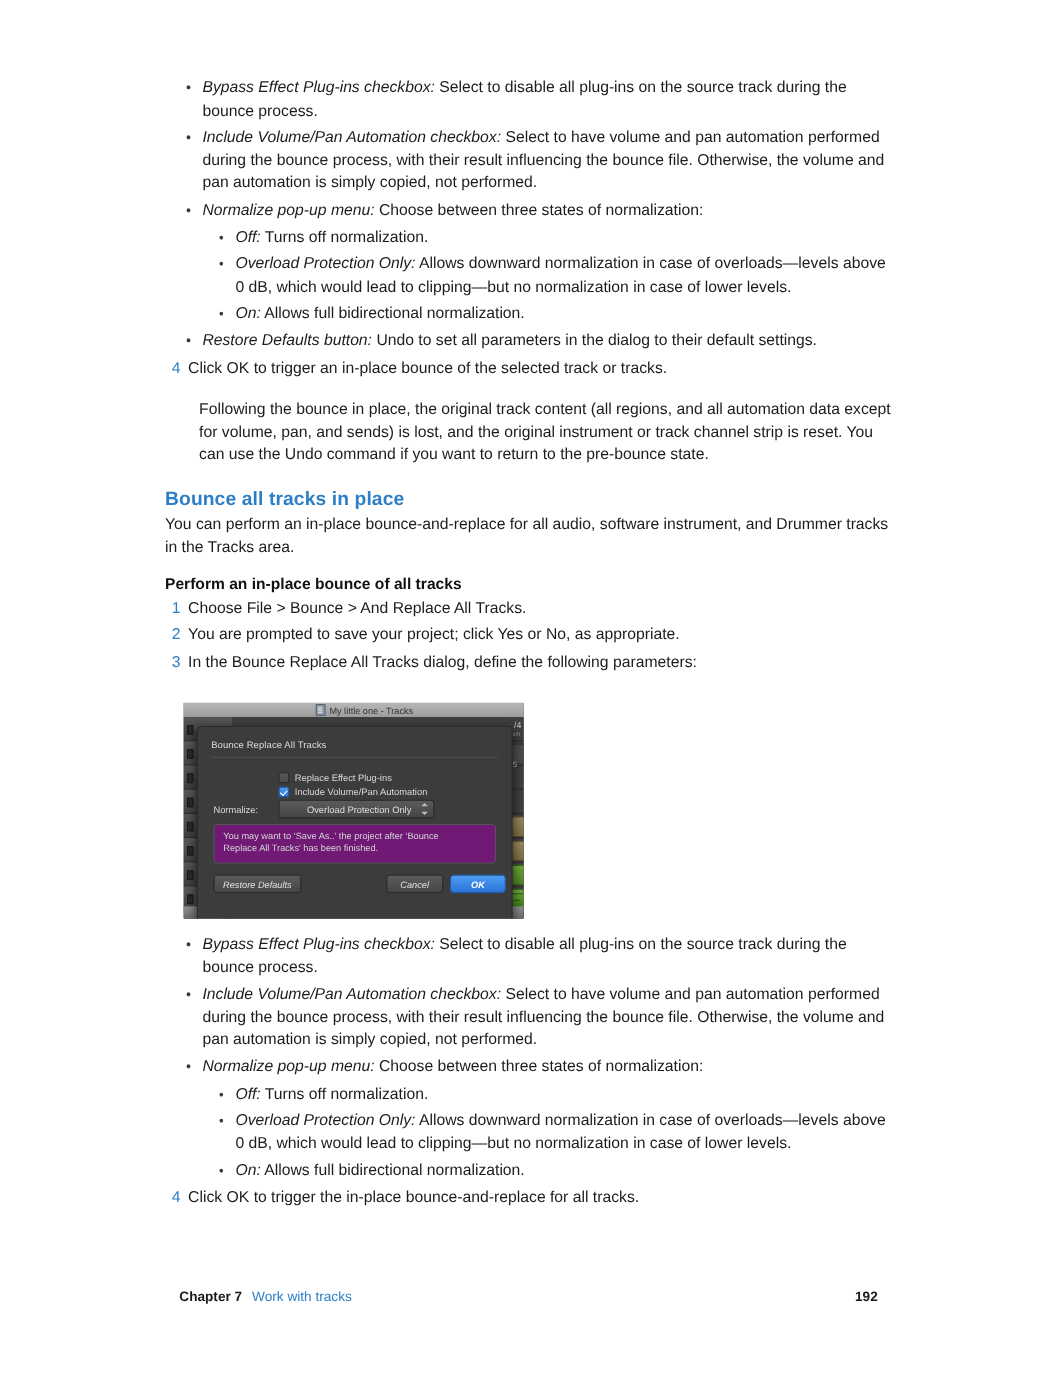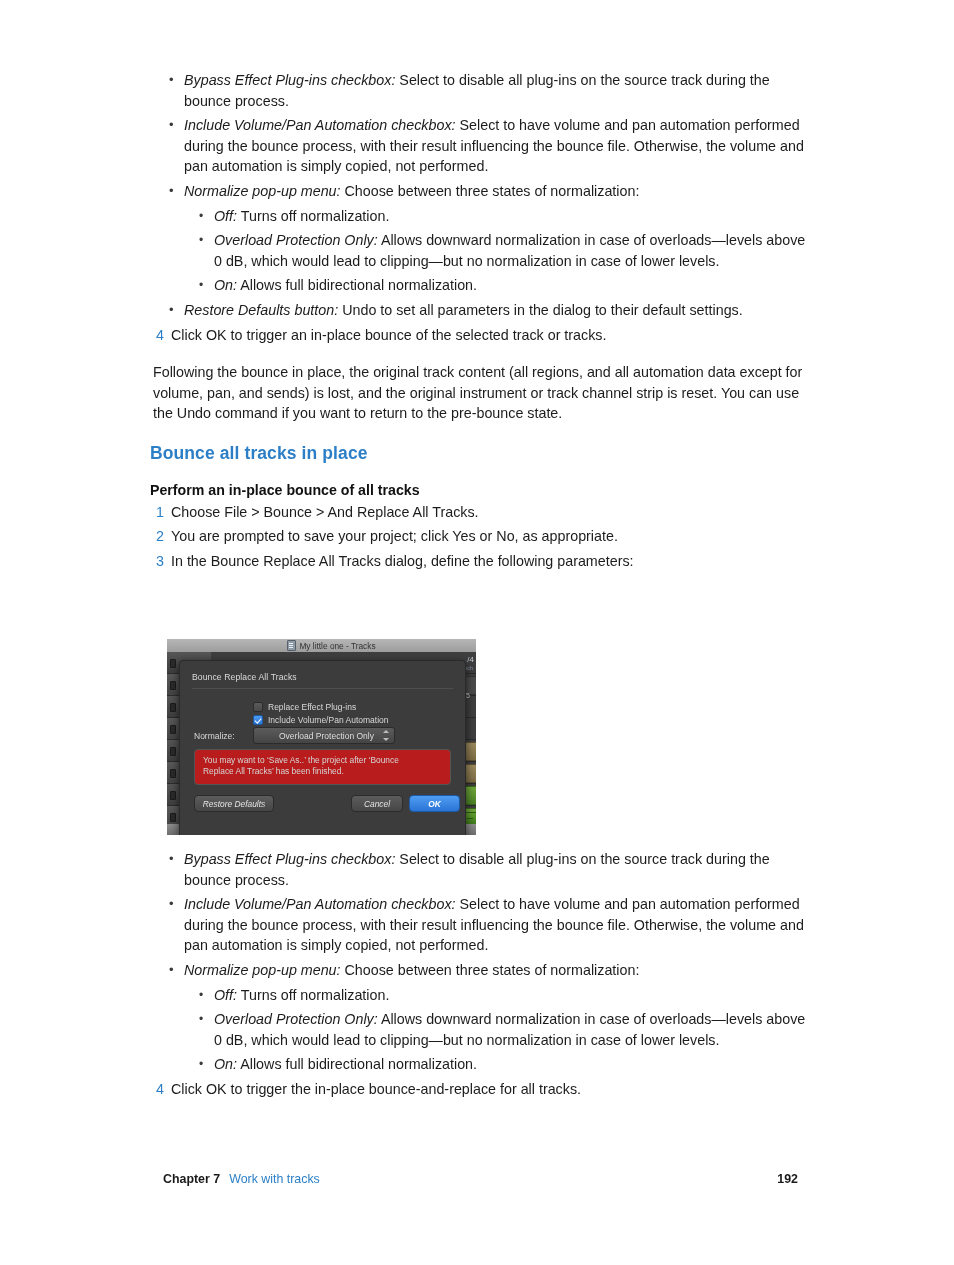--- a/index.html
+++ b/index.html
@@ -40,21 +40,21 @@
   }
   .it{font-style:italic;}
 
   
   .step{position:relative;padding-left:21px;margin:0 0 4px 0;}
   .step .num{
     position:absolute;left:0;top:0;
     width:14px;text-align:right;
     color:#2c7fc6;font-size:14.3px;line-height:20.6px;
   }
-  .indent-body{margin:0 0 0 3px;}
+  .indent-body{margin:0 0 0 31px;}
   .gap-m{height:13px;}
   .gap-l{height:18px;}
 
   h2.sect{
     color:#2c7fc6;
     font-size:17.5px;
     line-height:23px;
     font-weight:bold;
     margin:0 0 2px 0;
     letter-spacing:.1px;
@@ -214,21 +214,21 @@
   }
   .popup .stepper i{
     display:block;width:0;height:0;
     border-left:3px solid transparent;border-right:3px solid transparent;
   }
   .popup .stepper i.up{border-bottom:3.2px solid #bdbdbd;}
   .popup .stepper i.dn{border-top:3.2px solid #bdbdbd;}
 
   .infobox{
     position:absolute;left:14px;top:88px;right:14px;height:34px;
-    background:#b91c1c;
+    background:#701a75;
     border:1px solid #555;border-radius:4px;
   }
   .infobox p{
     margin:5px 0 0 8px;font-size:8.4px;line-height:11px;color:#d6d6d6;
   }
   .btnrow{position:absolute;left:0;right:0;top:134px;height:18px;font-style:italic;}
   .btn{
     position:absolute;height:15px;border-radius:4px;
     display:flex;align-items:center;justify-content:center;
     font-size:8.4px;color:#e2e2e2;
@@ -291,20 +291,21 @@
       <span>Click OK to trigger an in-place bounce of the selected track or tracks.</span>
     </div>
 
     <div class="gap-m"></div>
 
     <div class="p indent-body">Following the bounce in place, the original track content (all regions, and all automation data except for volume, pan, and sends) is lost, and the original instrument or track channel strip is reset. You can use the Undo command if you want to return to the pre-bounce state.</div>
 
     <div class="gap-l"></div>
 
     <h2 class="sect">Bounce all tracks in place</h2>
+    <div class="p">You can perform an in-place bounce-and-replace for all audio, software instrument, and Drummer tracks in the Tracks area.</div>
 
     <div class="gap-m"></div>
 
     <h3 class="sub">Perform an in-place bounce of all tracks</h3>
 
     <div class="step p">
       <span class="num">1</span>
       <span>Choose File &gt; Bounce &gt; And Replace All Tracks.</span>
     </div>
     <div class="step p">

